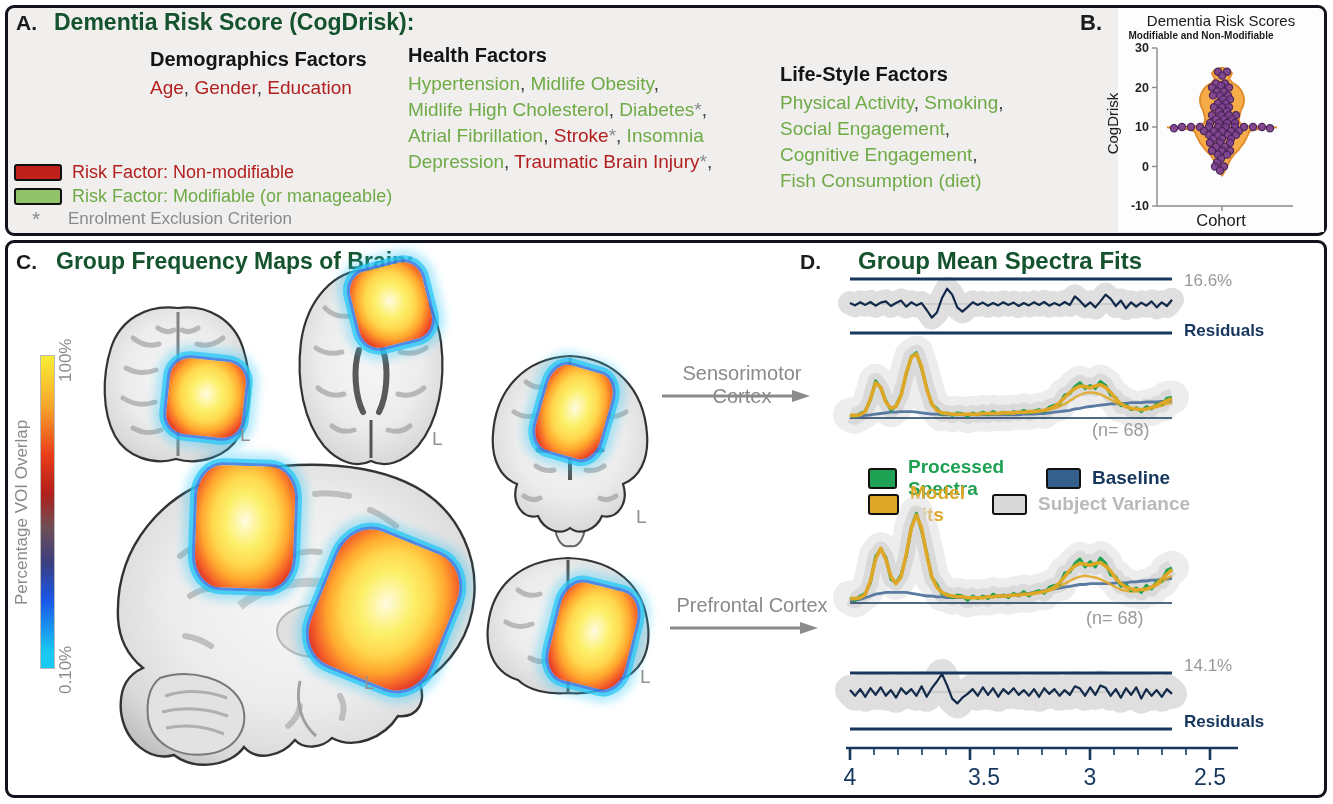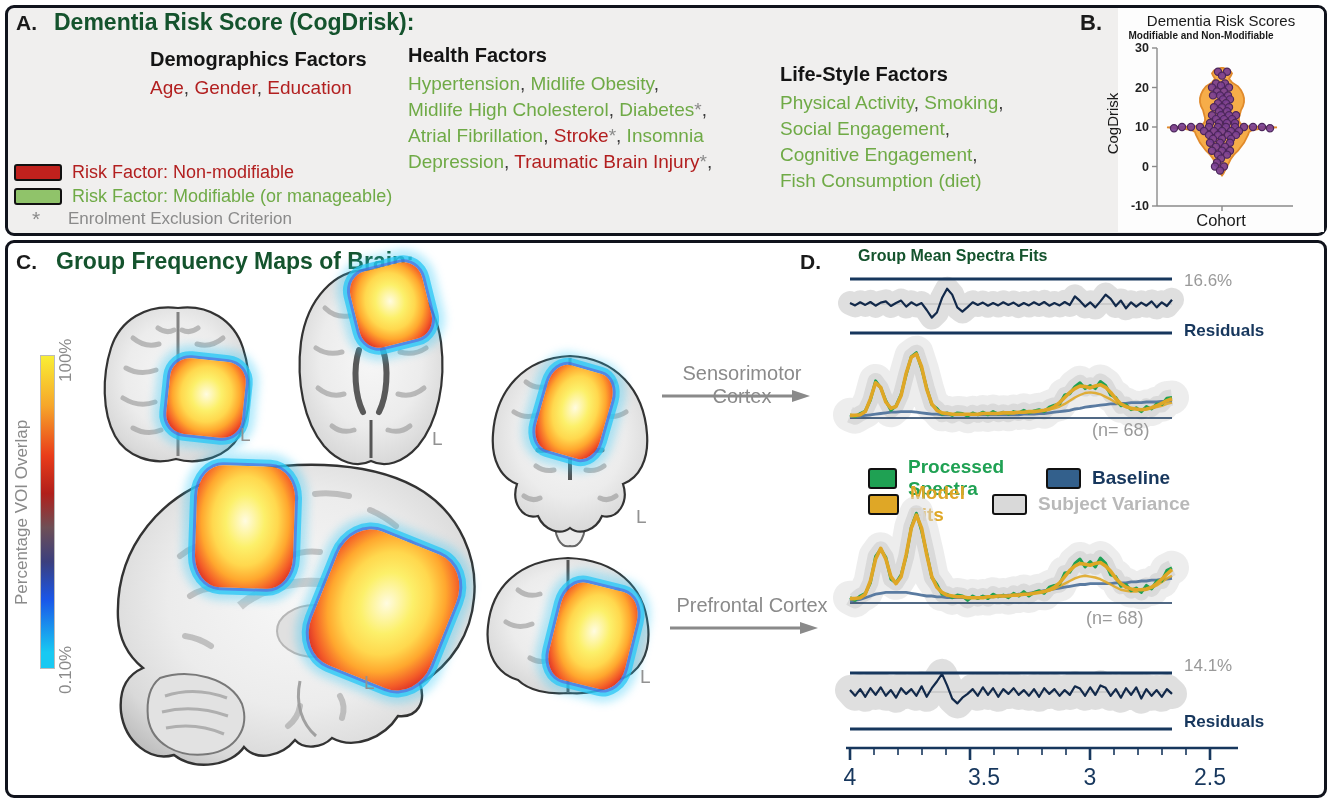--- a/index.html
+++ b/index.html
@@ -321,21 +321,21 @@
     <line x1="2" y1="8" x2="134" y2="8" stroke="#8a8a8a" stroke-width="3"></line>
     <polygon points="132,2 150,8 132,14" fill="#8a8a8a"></polygon>
   </svg>
   <div class="regionlab" style="left:662px;top:594px">Prefrontal Cortex</div>
   <svg class="abs" style="left:668px;top:620px" width="152" height="16">
     <line x1="2" y1="8" x2="134" y2="8" stroke="#8a8a8a" stroke-width="3"></line>
     <polygon points="132,2 150,8 132,14" fill="#8a8a8a"></polygon>
   </svg>
 
   <div class="plabel" style="left:800px;top:250px">D.</div>
-  <div class="ptitle" style="left:858px;top:247px;font-size:16px">Group Mean Spectra Fits</div>
+  <div class="ptitle" style="left:858px;top:247px;font-size:24px">Group Mean Spectra Fits</div>
 
   <svg id="resid-sm1" class="abs" style="left:850px;top:276px" width="322" height="60">
       <path d="M0.0,27.1 L5.1,29.4 L10.2,26.3 L15.3,28.9 L20.4,26.0 L25.6,29.7 L30.7,26.6 L35.8,25.4 L40.9,30.0 L46.0,27.0 L51.1,24.6 L56.2,30.6 L61.3,26.3 L66.4,29.4 L71.6,27.1 L76.7,34.0 L81.8,41.6 L86.9,36.5 L92.0,22.1 L97.1,12.7 L102.2,18.6 L107.3,31.4 L112.4,35.6 L117.6,31.1 L122.7,26.3 L127.8,29.0 L132.9,26.6 L138.0,29.7 L143.1,27.0 L148.2,29.4 L153.3,26.3 L158.4,28.9 L163.6,26.6 L168.7,30.0 L173.8,27.0 L178.9,29.4 L184.0,26.3 L189.1,29.0 L194.2,26.0 L199.3,29.7 L204.4,27.1 L209.6,29.4 L214.7,26.0 L219.8,29.0 L224.9,20.4 L230.0,24.9 L235.1,30.6 L240.2,26.3 L245.3,31.4 L250.4,25.4 L255.6,18.6 L260.7,22.9 L265.8,30.0 L270.9,24.6 L276.0,32.3 L281.1,26.3 L286.2,30.6 L291.3,26.6 L296.4,29.7 L301.6,25.4 L306.7,31.4 L311.8,26.3 L316.9,30.0 L322.0,23.8" stroke="#d9d9d9" stroke-width="24" fill="none" opacity="0.85" stroke-linejoin="round" stroke-linecap="round"></path>
       <line x1="0" y1="28" x2="322" y2="28" stroke="#b9b9b9" stroke-width="1"></line>
       <path d="M0.0,27.1 L5.1,29.4 L10.2,26.3 L15.3,28.9 L20.4,26.0 L25.6,29.7 L30.7,26.6 L35.8,25.4 L40.9,30.0 L46.0,27.0 L51.1,24.6 L56.2,30.6 L61.3,26.3 L66.4,29.4 L71.6,27.1 L76.7,34.0 L81.8,41.6 L86.9,36.5 L92.0,22.1 L97.1,12.7 L102.2,18.6 L107.3,31.4 L112.4,35.6 L117.6,31.1 L122.7,26.3 L127.8,29.0 L132.9,26.6 L138.0,29.7 L143.1,27.0 L148.2,29.4 L153.3,26.3 L158.4,28.9 L163.6,26.6 L168.7,30.0 L173.8,27.0 L178.9,29.4 L184.0,26.3 L189.1,29.0 L194.2,26.0 L199.3,29.7 L204.4,27.1 L209.6,29.4 L214.7,26.0 L219.8,29.0 L224.9,20.4 L230.0,24.9 L235.1,30.6 L240.2,26.3 L245.3,31.4 L250.4,25.4 L255.6,18.6 L260.7,22.9 L265.8,30.0 L270.9,24.6 L276.0,32.3 L281.1,26.3 L286.2,30.6 L291.3,26.6 L296.4,29.7 L301.6,25.4 L306.7,31.4 L311.8,26.3 L316.9,30.0 L322.0,23.8" stroke="#12294a" stroke-width="2.2" fill="none" stroke-linejoin="round"></path>
       <line x1="0" y1="3" x2="322" y2="3" stroke="#17375d" stroke-width="3.2"></line>
       <line x1="0" y1="57" x2="322" y2="57" stroke="#17375d" stroke-width="3.2"></line>
     </svg>
   <div class="graytxt" style="left:1184px;top:271px">16.6%</div>
   <div class="navytxt" style="left:1184px;top:321px">Residuals</div>

